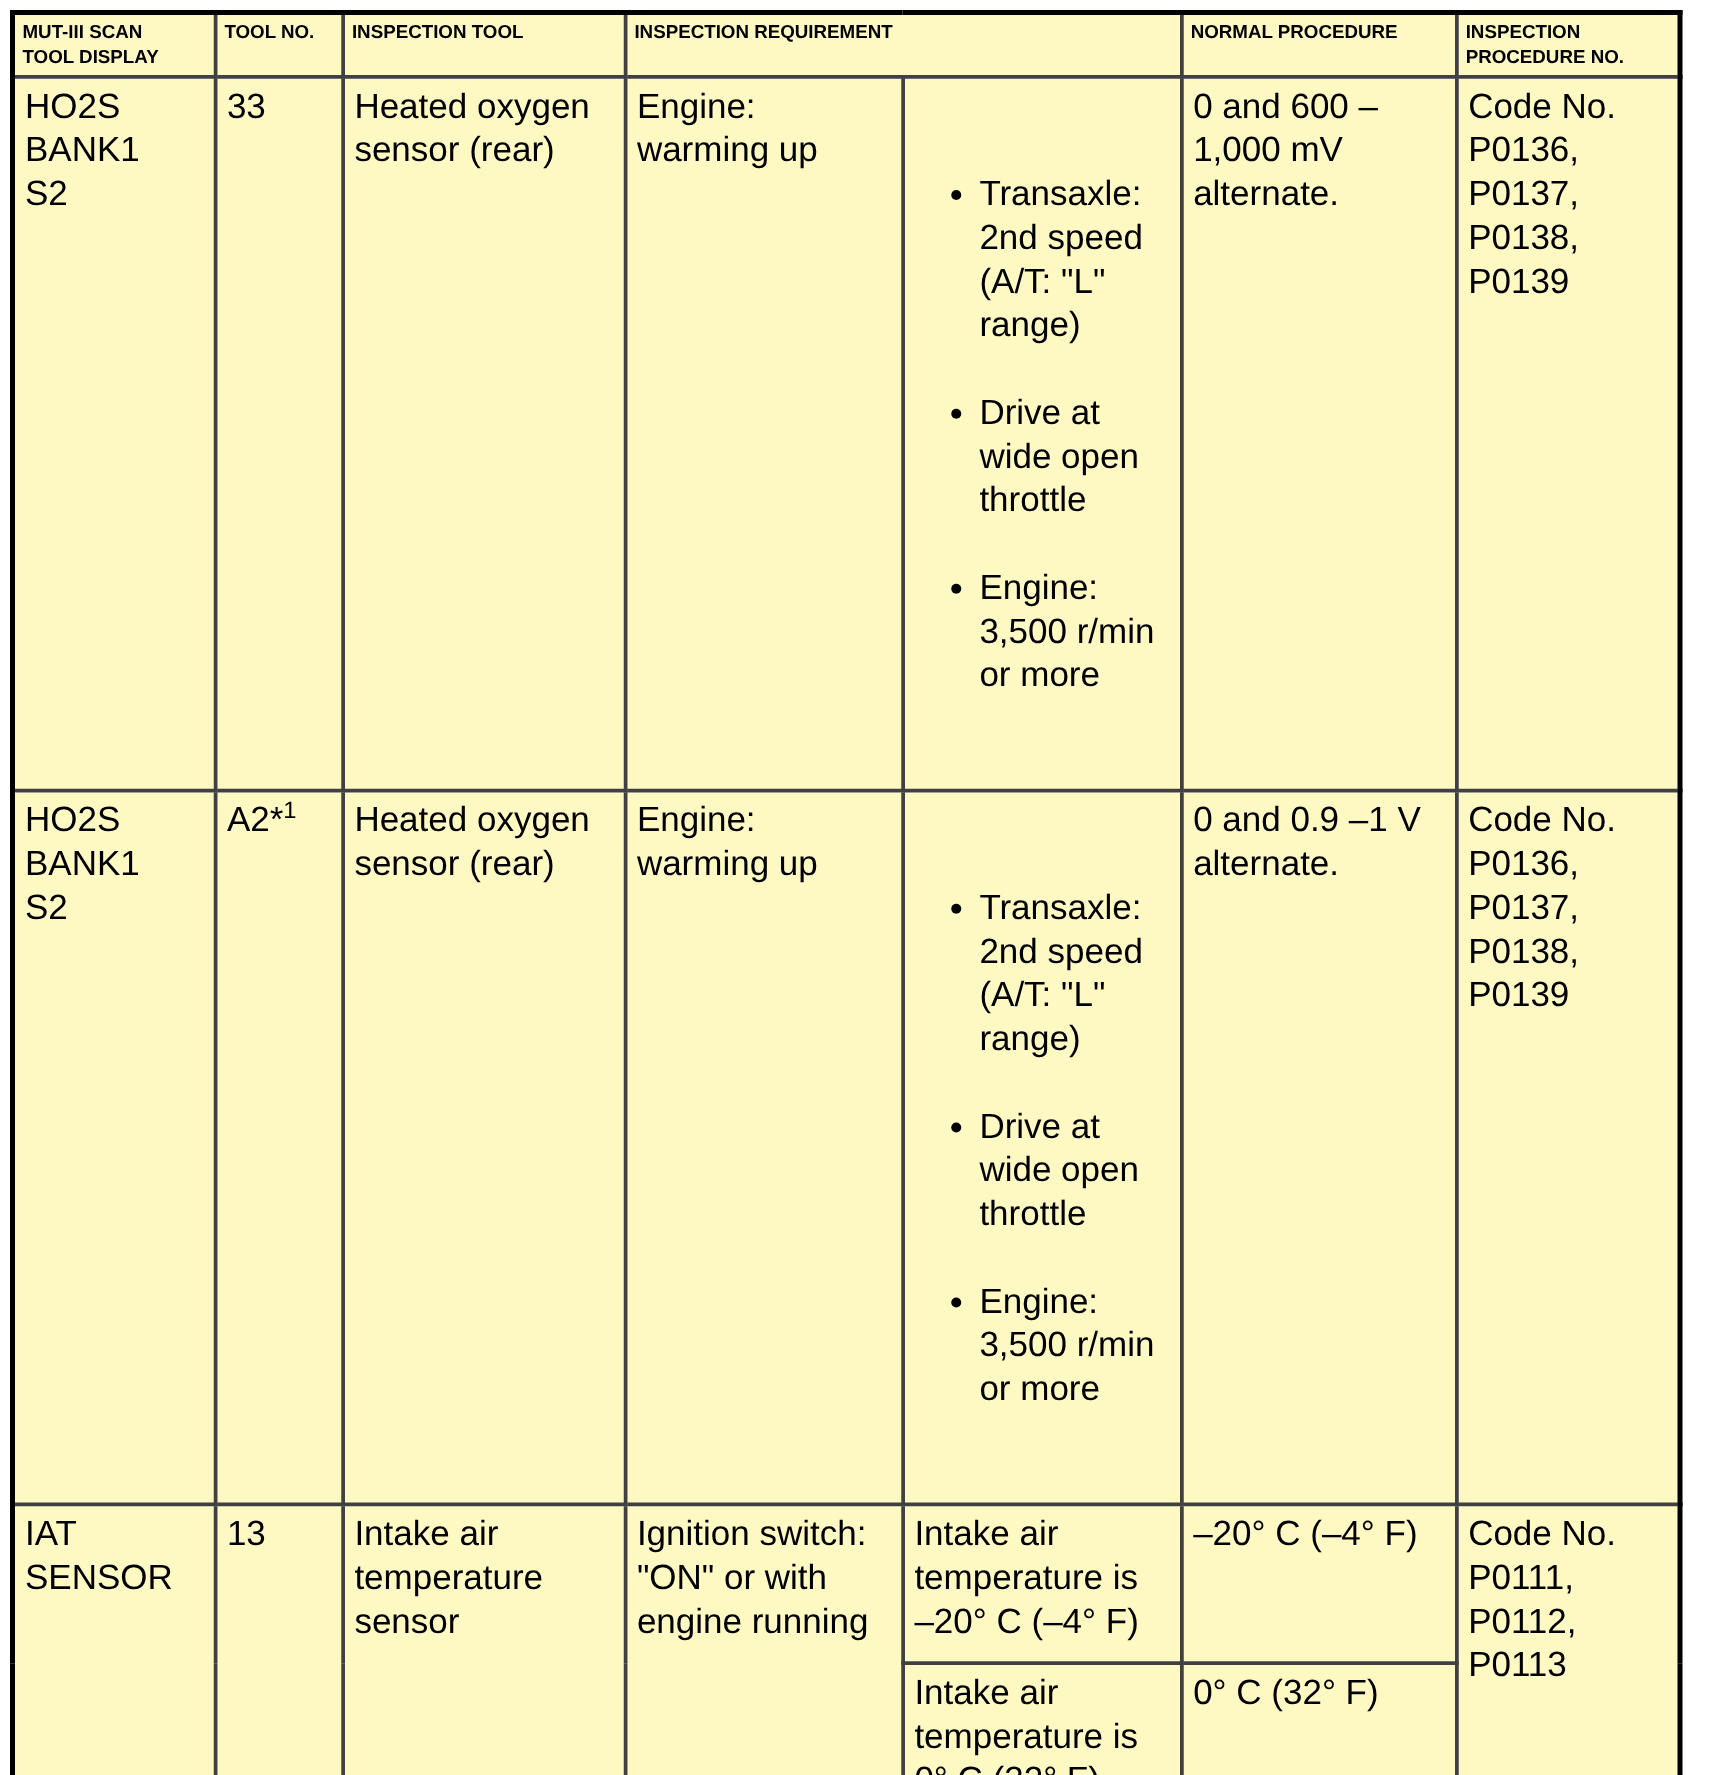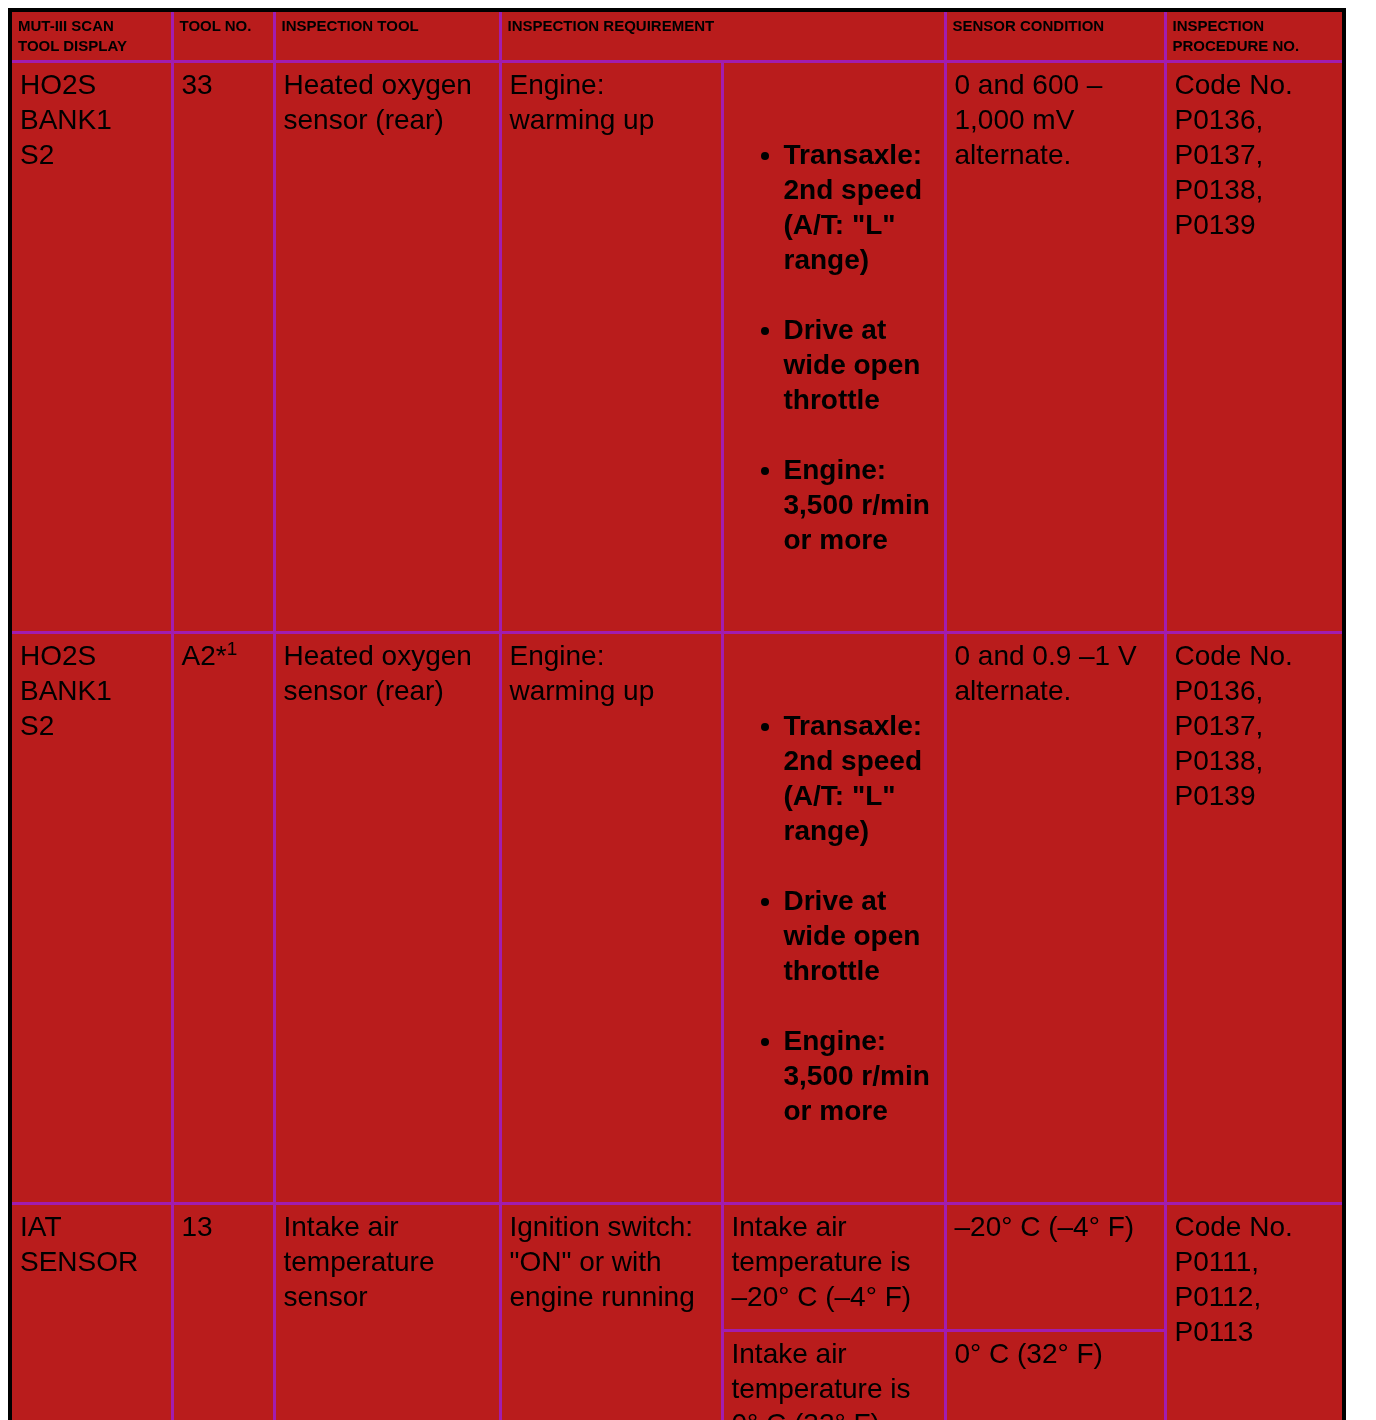--- a/index.html
+++ b/index.html
@@ -17,24 +17,24 @@
   table.spec-table {
     position: absolute;
     left: 8px;
     top: 8px;
     border-collapse: collapse;
     table-layout: fixed;
     width: 1334px;
     border: 4px solid #000;
   }
   th, td {
-    border: 3px solid #a21caf;
+    border: 3px solid #404040;
     vertical-align: top;
     overflow: hidden;
-    background: #b91c1c;
+    background: #fef9c3;
   }
   th {
     font-size: 15px;
     line-height: 20px;
     font-weight: bold;
     text-align: left;
     padding: 4px 6px;
     white-space: pre-line;
   }
   td {
@@ -45,21 +45,20 @@
   }
   td sup {
     font-size: 19px;
     line-height: 0;
     vertical-align: super;
   }
   ul.bullets {
     margin: 0;
     padding: 0 0 0 52px;
     list-style: disc outside;
-    font-weight: bold;
   }
   ul.bullets li {
     margin: 0;
     padding: 0;
     white-space: pre-line;
   }
 </style>
 </head>
 <body>
 
@@ -74,21 +73,21 @@
     <col style="width:179px">
   </colgroup>
 
   <tbody>
       <tr style="height:50px">
     <th>MUT-III SCAN
 TOOL DISPLAY</th>
     <th>TOOL NO.</th>
     <th>INSPECTION TOOL</th>
     <th colspan="2">INSPECTION REQUIREMENT</th>
-    <th>SENSOR CONDITION</th>
+    <th>NORMAL PROCEDURE</th>
     <th>INSPECTION
 PROCEDURE NO.</th>
   </tr>
 
   <tr style="height:372px">
     <td>HO2S
 BANK1
 S2</td>
     <td>33</td>
     <td>Heated oxygen

